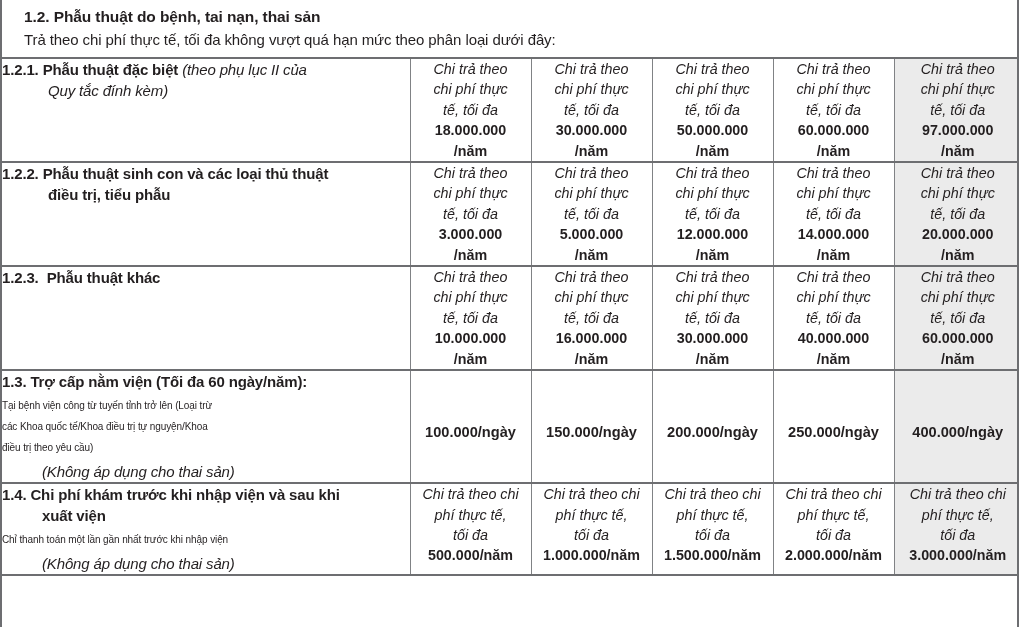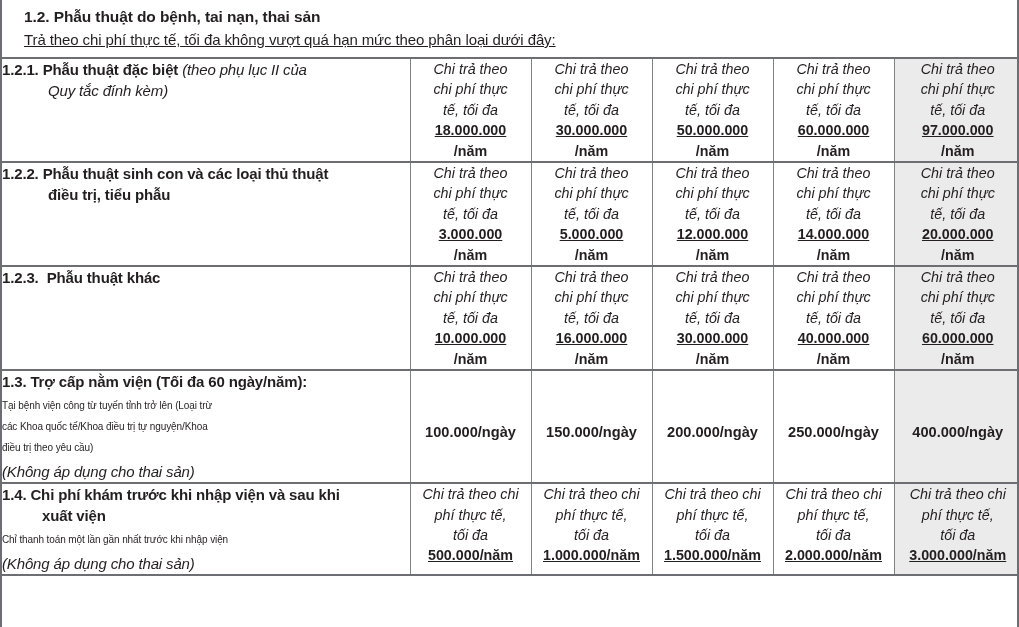--- a/index.html
+++ b/index.html
@@ -35,21 +35,20 @@
     font-size: 15.5px;
     font-weight: bold;
     line-height: 20px;
     letter-spacing: -0.1px;
   }
   .intro-sub {
     font-size: 15px;
     line-height: 22px;
     padding-top: 2px;
     letter-spacing: -0.1px;
-    text-decoration: underline;
   }
 
   
   table.benefits {
     border-collapse: collapse;
     width: 100%;
     table-layout: fixed;
   }
   table.benefits tr {
     vertical-align: top;
@@ -111,28 +110,28 @@
     line-height: 21.5px;
     letter-spacing: -0.15px;
     padding-top: 3px;
   }
   .lbl-note {
     font-style: italic;
     font-size: 15px;
     line-height: 21px;
     padding-top: 3px;
     letter-spacing: -0.15px;
+    padding-left: 40px;
   }
 
   
   .v-text { display: block; font-style: italic; }
   .v-amt {
     display: block;
     font-weight: bold;
-    text-decoration: underline;
   }
   .v-unit {
     display: block;
     font-weight: bold;
   }
   .v-strong {
     display: block;
     font-weight: bold;
     font-size: 14.6px;
   }

